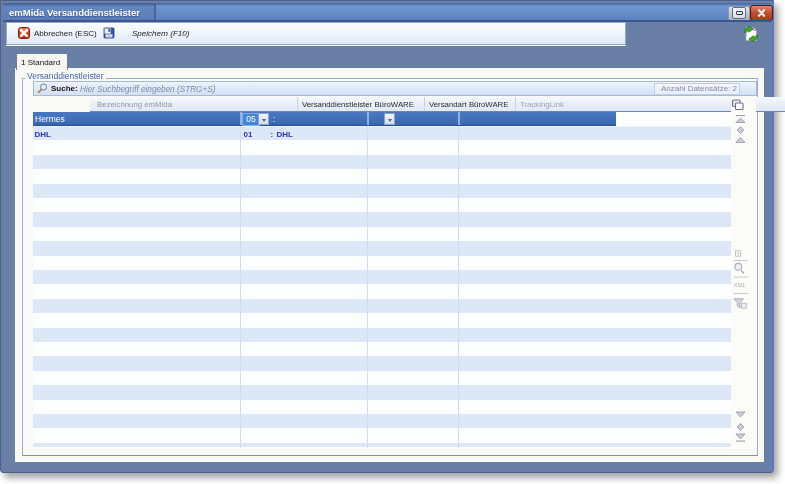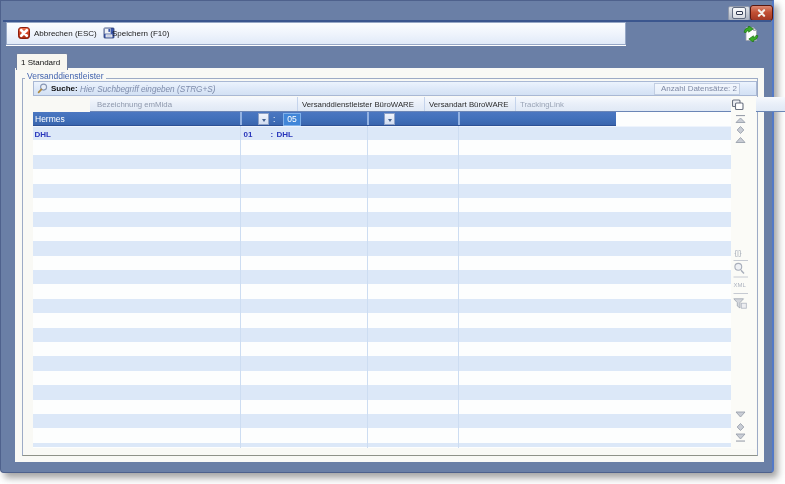--- a/index.html
+++ b/index.html
@@ -40,32 +40,36 @@
   #rows{left:18px;top:44px;width:698px;height:335.5px;overflow:hidden;background:#fdfefe;}
   #stripes{left:0;top:14px;width:698px;height:321px;
        background:repeating-linear-gradient(180deg,#dce8f8 0px,#dce8f8 14.4px,#fdfefe 14.4px,#fdfefe 28.8px);}
   #row1{left:0;top:0;width:583px;height:14px;
        background:linear-gradient(180deg,#4b77c1 0%,#4170ba 55%,#3a65ad 100%);
        border-bottom:1px solid #2d5195;box-sizing:border-box;}
   .r1line{top:0;width:1.5px;height:13px;background:#93b2e2;}
   .colline{top:14px;width:1px;height:321.5px;background:#cdddf2;z-index:1;}
   .cell{font-size:8.5px;white-space:nowrap;}
   #field05{left:209px;top:1px;width:16px;height:11px;background:#4186d8;border:1px solid #7fb0ea;
-       color:#fff;font-size:8.5px;line-height:11px;text-align:center;margin-left:41px;}
+       color:#fff;font-size:8.5px;line-height:11px;text-align:center;}
   .ddbtn{top:1px;width:11px;height:12px;background:linear-gradient(180deg,#f0f4fc 0%,#d3def1 100%);
        border:1px solid #8fa2c6;box-sizing:border-box;}
   .ddarrow{position:absolute;left:2.5px;top:4.5px;width:0;height:0;
        border-left:2.5px solid transparent;border-right:2.5px solid transparent;border-top:3.5px solid #44618f;}
   
   #strip{left:716px;top:29px;width:25px;height:352px;background:#fbfbf7;}
   svg{display:block;}
 </style>
 </head>
 <body>
 <div id="win" class="abs">
+  <div id="titlebar" class="abs">
+    <div id="titletab" class="abs"></div>
+    <div id="titletxt" class="abs">emMida Versanddienstleister</div>
+  </div>
 
   <div class="abs" style="left:727px;top:5px;width:20px;height:13px;border-radius:2px;background:linear-gradient(180deg,#dfe3e9,#aab2c0);border:1px solid #9099ab;"></div>
   <div class="abs" style="left:730.5px;top:6px;width:12px;height:10px;border-radius:2px;background:linear-gradient(180deg,#fbfcfd,#d8dce3);border:1px solid #626c80;"></div>
   <div class="abs" style="left:734.5px;top:9.5px;width:5px;height:2.5px;border:1.2px solid #2f3950;border-radius:1px;background:#f4f5f8;"></div>
   <div class="abs" style="left:749px;top:4px;width:21px;height:14px;border-radius:3px;border:1px solid #58170f;background:linear-gradient(180deg,#dd8974 0%,#c25134 45%,#a33823 100%);">
     <svg width="21" height="14" viewBox="0 0 21 14">
         <path d="M7.9 4.2 L13.1 9.8 M13.1 4.2 L7.9 9.8" stroke="#f3efe9" stroke-width="2.1" stroke-linecap="round"></path>
       </svg>
   </div>
   <div id="darkline" class="abs"></div>
@@ -87,21 +91,21 @@
     <div class="abs" style="left:96px;top:4px;">
       <svg width="12" height="12" viewBox="0 0 12 12">
         <path d="M1 1.8 Q1 1 1.8 1 L10.2 1 Q11 1 11 1.8 L11 10.2 Q11 11 10.2 11 L1.8 11 Q1 11 1 10.2 Z" fill="#3c58ac" stroke="#26386e" stroke-width="0.8"></path>
         <rect x="1.7" y="1.5" width="6" height="5.2" fill="#eef0f4" stroke="#98a2b6" stroke-width="0.5"></rect>
         <rect x="5.4" y="1.9" width="1.7" height="3" fill="#3c58ac"></rect>
         <rect x="2.6" y="7.4" width="6.8" height="3" fill="#f8f9fb"></rect>
         <line x1="3.4" y1="8.4" x2="8.6" y2="8.4" stroke="#aab4cc" stroke-width="0.6"></line>
         <line x1="3.4" y1="9.6" x2="8.6" y2="9.6" stroke="#aab4cc" stroke-width="0.6"></line>
       </svg>
     </div>
-    <div class="tbtxt abs" style="left:105px;top:5.5px;">Speichern (F10)</div>
+    <div class="tbtxt abs" style="left:125px;top:5.5px;font-style:italic;">Speichern (F10)</div>
     <div class="abs" style="left:736px;top:3px;">
       <svg width="16" height="16" viewBox="0 0 16 16">
         <path d="M3 1.5 L10.5 1.5 L13.5 4.5 L13.5 14.5 L3 14.5 Z" fill="#fdfdfd" stroke="#9aa0a8" stroke-width="0.8"></path>
         <path d="M10.5 1.5 L10.5 4.5 L13.5 4.5 Z" fill="#d8dce2" stroke="#9aa0a8" stroke-width="0.8"></path>
         <path d="M1 6.2 Q1.6 2.2 5.6 1.6 L5.6 -0.2 L10.2 3 L5.6 6.2 L5.6 4.4 Q3.4 4.8 3 6.6 Z" fill="#3aaf25" stroke="#1d7212" stroke-width="0.7"></path>
         <path d="M15 9.8 Q14.4 13.8 10.4 14.4 L10.4 16.2 L5.8 13 L10.4 9.8 L10.4 11.6 Q12.6 11.2 13 9.4 Z" fill="#3aaf25" stroke="#1d7212" stroke-width="0.7"></path>
       </svg>
     </div>
   </div>
 

